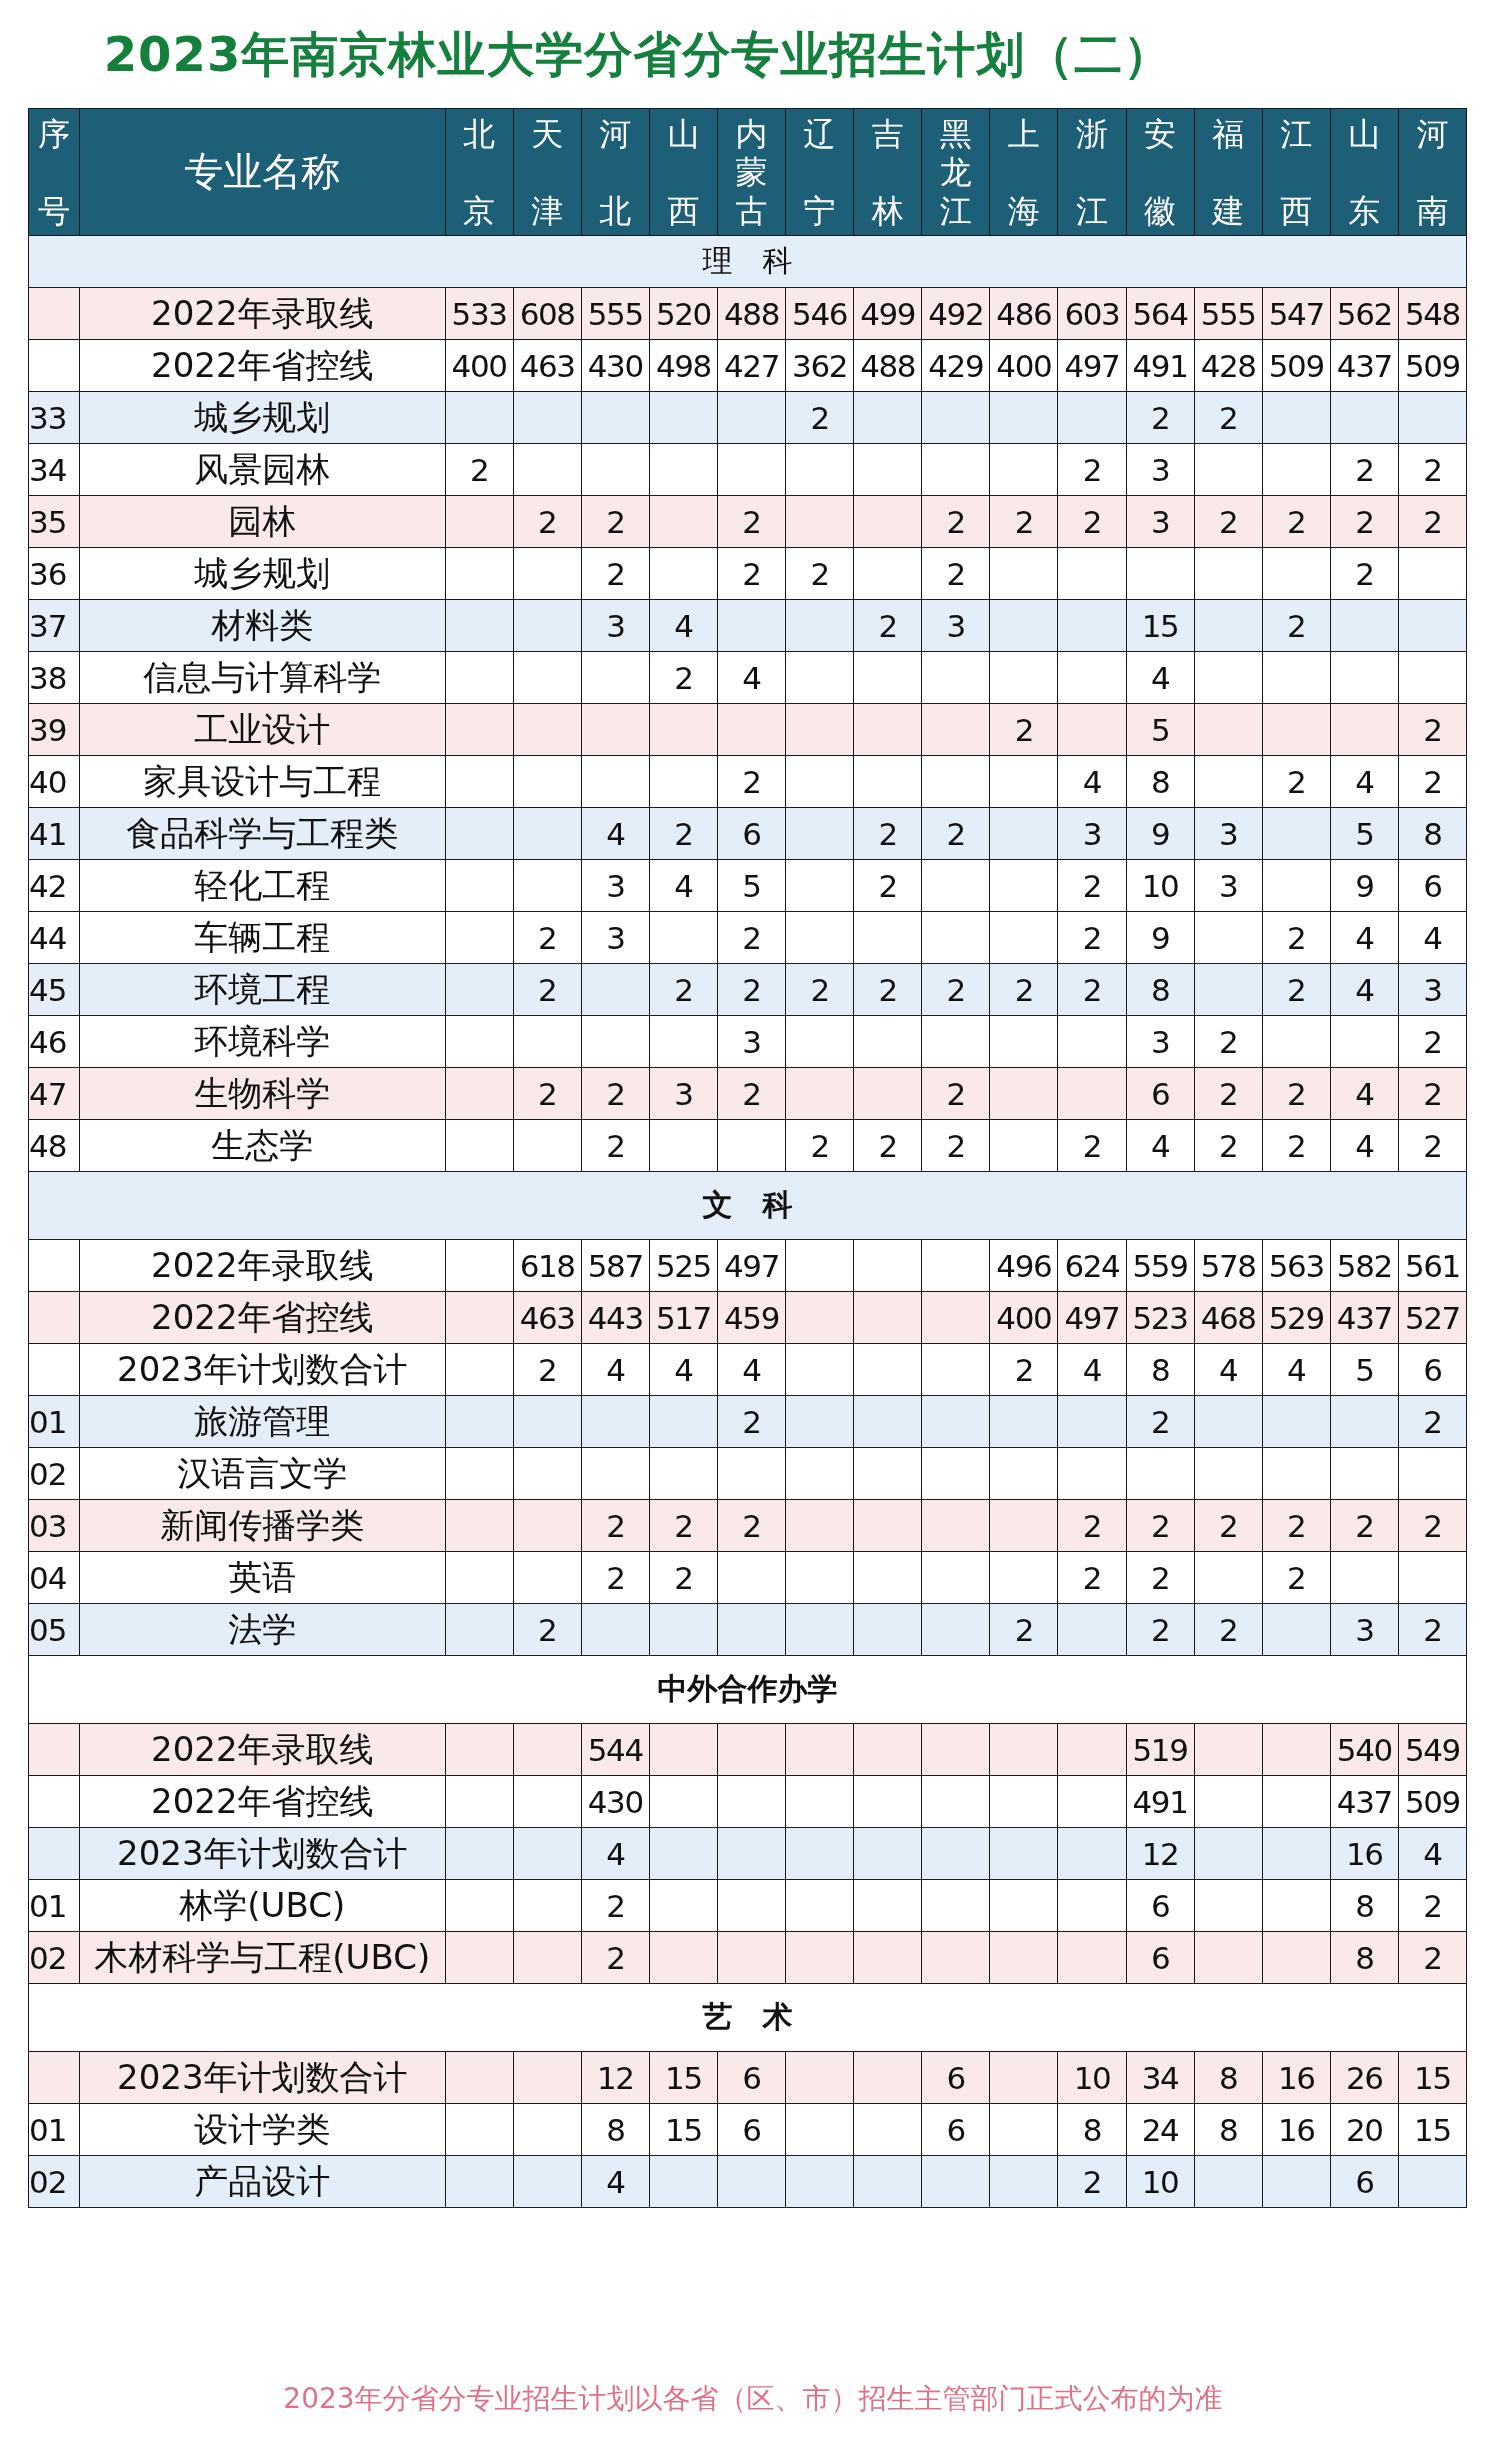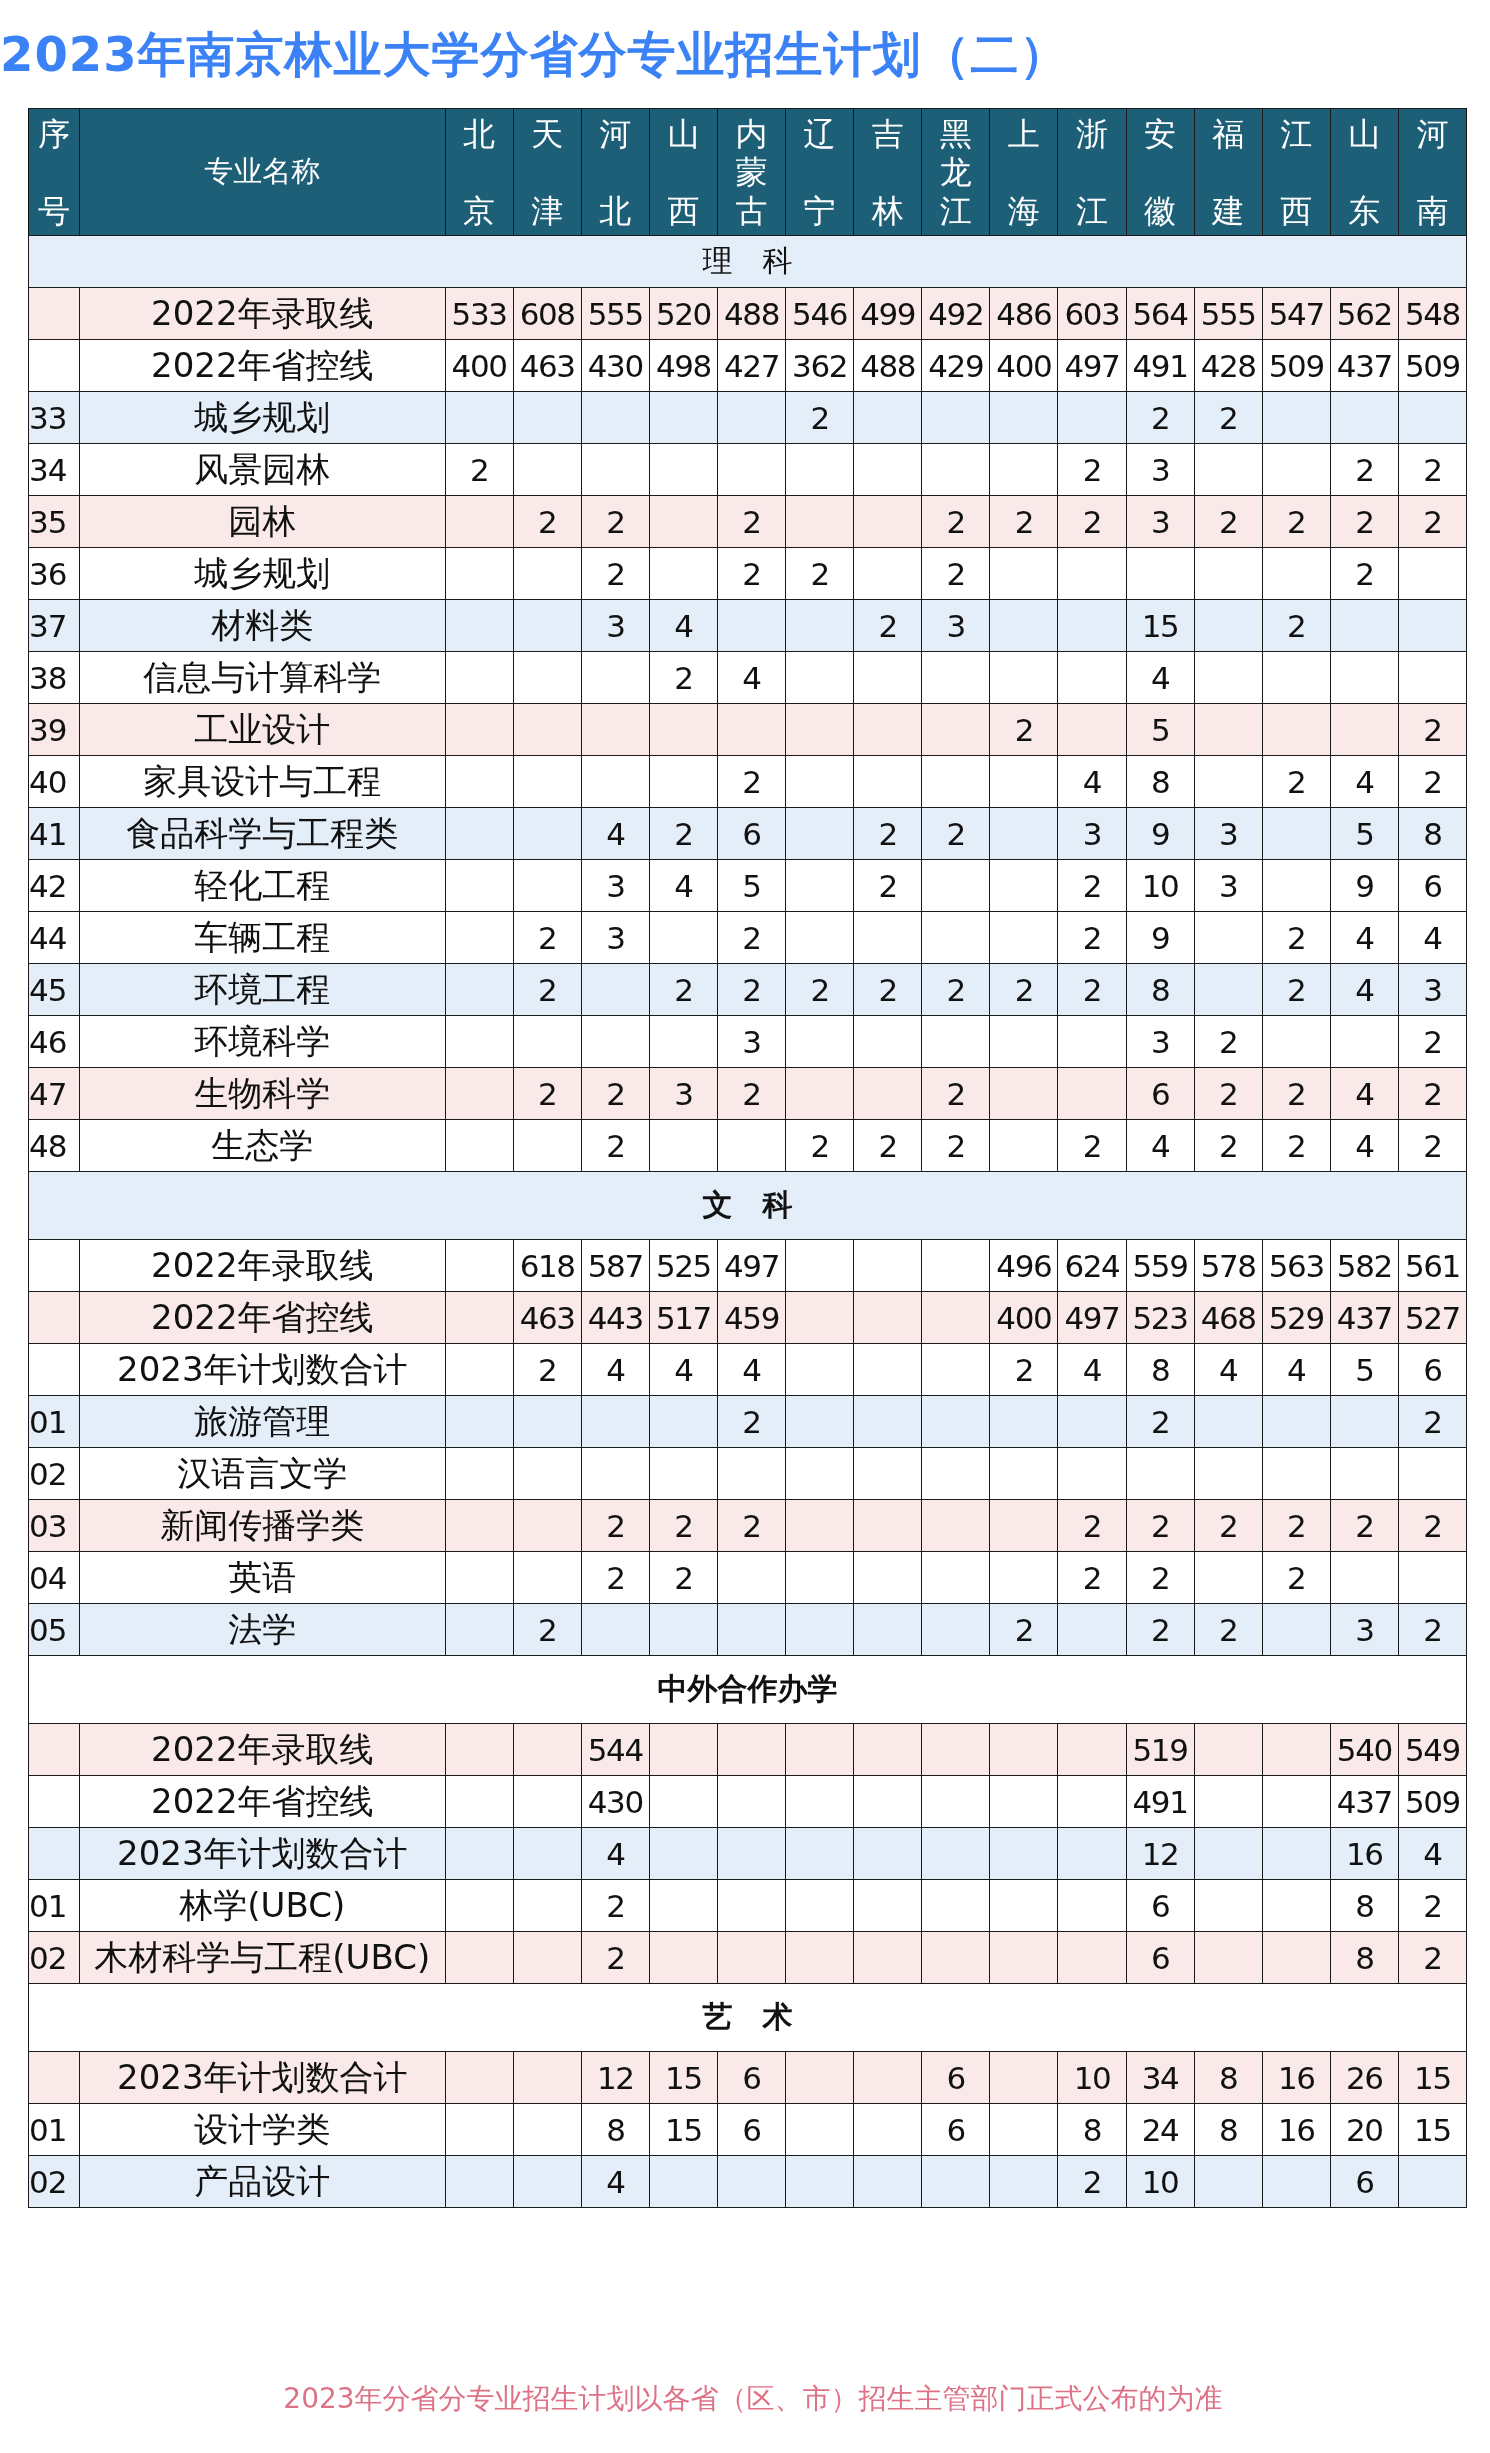--- a/index.html
+++ b/index.html
@@ -1,19 +1,19 @@
 <!DOCTYPE html>
 <html><head>
 <meta charset="utf-8">
 <style>
   html, body { margin:0; padding:0; background:#ffffff; }
   body { width:1490px; height:2454px; position:relative; overflow:hidden;
          font-family:"DejaVu Sans","Liberation Sans",sans-serif; color:#111; }
-  .title { position:absolute; left:0; top:21px; width:1276px; text-align:left;
-           font-size:48px; font-weight:bold; color:#3b82f6; letter-spacing:1px; line-height:67px; }
+  .title { position:absolute; left:0; top:21px; width:1276px; text-align:center;
+           font-size:48px; font-weight:bold; color:#15803d; letter-spacing:1px; line-height:67px; }
   .footer { position:absolute; left:8px; top:2378px; width:1490px; text-align:center;
             font-size:28px; color:#dd7286; line-height:42px; }
   table.plan { position:absolute; left:28px; top:108px; border-collapse:collapse;
                table-layout:fixed; width:1439px; }
   table.plan td, table.plan th { border:1.9px solid #1a1a1a; padding:0; overflow:hidden; white-space:nowrap; }
   col.c-seq { width:51px; } col.c-name { width:365px; } col.c-prov { width:68px; }
   thead th { background:#1e5f78; color:#ffffff; font-weight:normal; height:126px;
              border-left:1.9px solid #ffffff; border-right:1.9px solid #ffffff;
              border-top:2.9px solid #111; border-bottom:2.9px solid #111; }
   thead th:first-child { border-left:1.9px solid #111; }
@@ -56,21 +56,21 @@
       <col class="c-prov">
   </colgroup>
   <thead>
     <tr id="head-row">
         <th>
           <div class="hcell">
             <span>序</span>
             <span>号</span>
           </div>
         </th>
-        <th style="font-size: 29px;">专业名称</th>
+        <th style="font-size: 39px;">专业名称</th>
         <th>
           <div class="hcell">
             <span>北</span>
             <span>京</span>
           </div>
         </th>
         <th>
           <div class="hcell">
             <span>天</span>
             <span>津</span>

